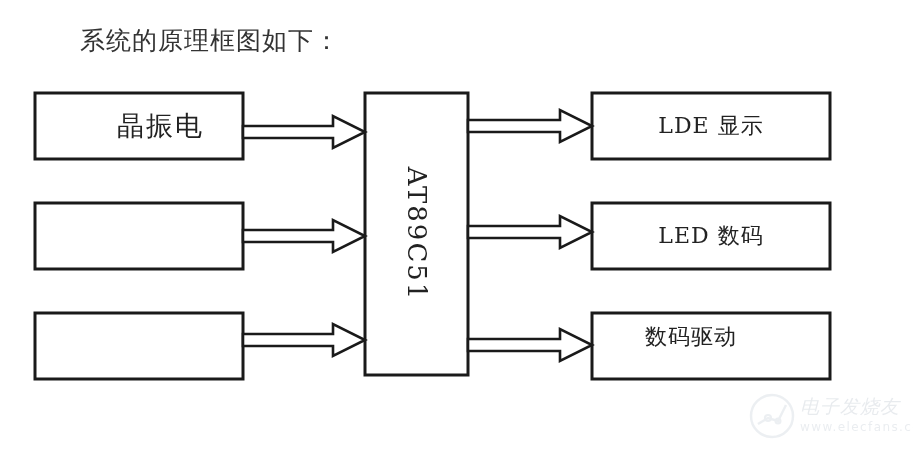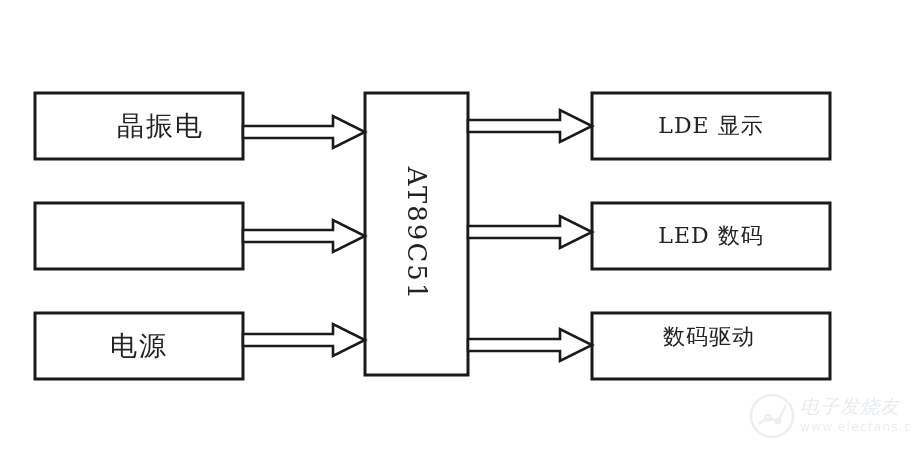--- a/index.html
+++ b/index.html
@@ -88,20 +88,21 @@
     font-family: "DejaVu Sans", "Liberation Sans", sans-serif;
     letter-spacing: 1.4px;
     white-space: nowrap;
   }
 </style>
 </head>
 <body>
 
 <div id="canvas">
 
+  <div class="title">系统的原理框图如下：</div>
 
   <svg class="dgm-svg" viewBox="0 0 913 453" xmlns="http://www.w3.org/2000/svg">
 
     <rect x="35" y="93" width="208" height="66" fill="#ffffff" stroke="#1a1a1a" stroke-width="3"></rect>
     <rect x="35" y="203" width="208" height="66" fill="#ffffff" stroke="#1a1a1a" stroke-width="3"></rect>
     <rect x="35" y="313" width="208" height="66" fill="#ffffff" stroke="#1a1a1a" stroke-width="3"></rect>
 
     <rect x="365" y="93" width="103" height="282" fill="#ffffff" stroke="#1a1a1a" stroke-width="3"></rect>
 
     <rect x="592" y="93" width="238" height="66" fill="#ffffff" stroke="#1a1a1a" stroke-width="3"></rect>
@@ -117,29 +118,28 @@
     <polygon points="468,120 560,120 560,110 592,126 560,142 560,132 468,132" fill="#ffffff" stroke="#1a1a1a" stroke-width="2.6" stroke-linejoin="miter"></polygon>
 
     <polygon points="468,226 560,226 560,216 592,232 560,248 560,238 468,238" fill="#ffffff" stroke="#1a1a1a" stroke-width="2.6" stroke-linejoin="miter"></polygon>
 
     <polygon points="468,339 560,339 560,329 592,345 560,361 560,351 468,351" fill="#ffffff" stroke="#1a1a1a" stroke-width="2.6" stroke-linejoin="miter"></polygon>
   </svg>
 
   <div class="box-label label-left" style="left:35px; top:93px; width:251px; height:66px;">晶振电</div>
 
 
-  <div class="box-label label-left" style="left:35px; top:313px; width:208px; height:66px;">电源</div>
 
   <div class="box-label label-mcu" style="left:365px; top:93px; width:103px; height:282px;">AT89C51</div>
 
   <div class="box-label label-right" style="left:592px; top:93px; width:238px; height:66px;">LDE 显示</div>
 
   <div class="box-label label-right" style="left:592px; top:203px; width:238px; height:66px;border-radius:12px;">LED 数码</div>
 
-  <div class="box-label label-right" style="left:590px; top:313px; width:238px; height:48px;">数码驱动</div>
+  <div class="box-label label-right" style="left:572px; top:313px; width:238px; height:48px;">数码驱动</div>
 
   <div class="watermark">
     <svg width="48" height="48" viewBox="0 0 48 48">
       <circle cx="24" cy="24" r="21" fill="none" stroke="#c6cfd8" stroke-width="2.5"></circle>
       <path d="M10 32 L20 26 L30 29 L38 13" fill="none" stroke="#c6cfd8" stroke-width="2.5"></path>
       <circle cx="20" cy="26" r="3" fill="none" stroke="#c6cfd8" stroke-width="2.2"></circle>
       <circle cx="30" cy="29" r="2.4" fill="none" stroke="#c6cfd8" stroke-width="2.2"></circle>
     </svg>
     <div class="wm-text">电子发烧友</div>
     <div class="wm-url">www.elecfans.com</div>

